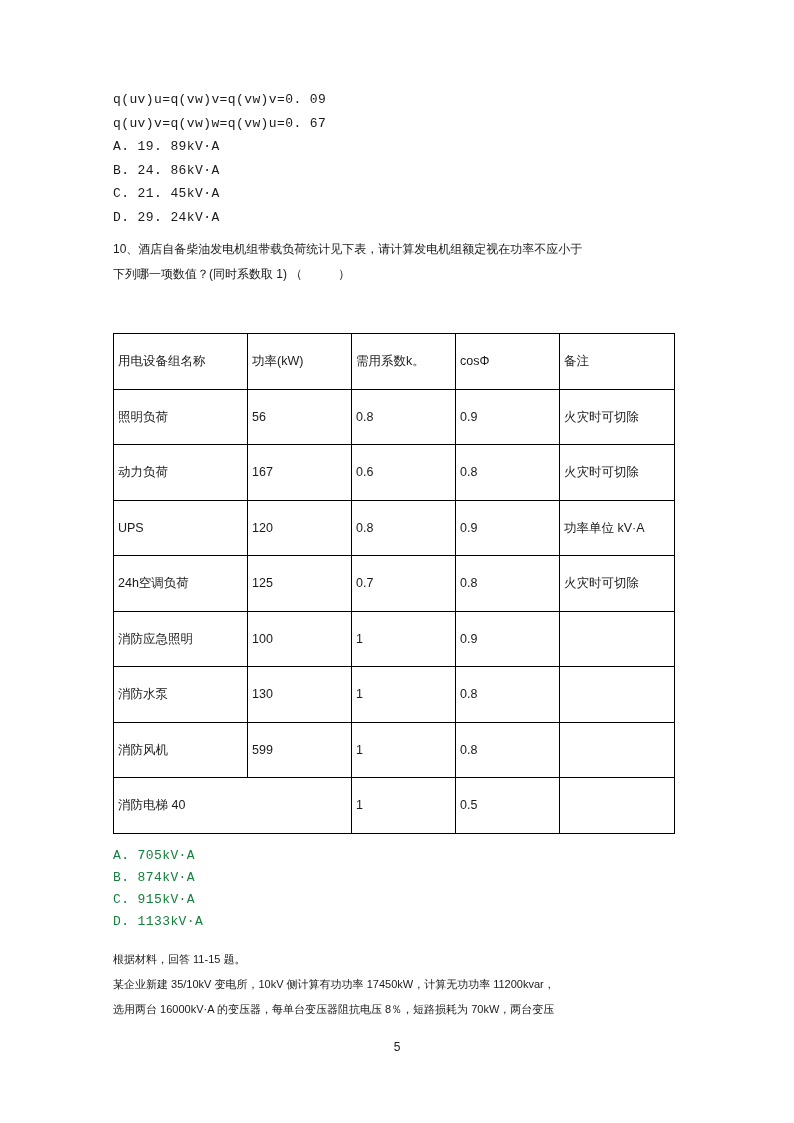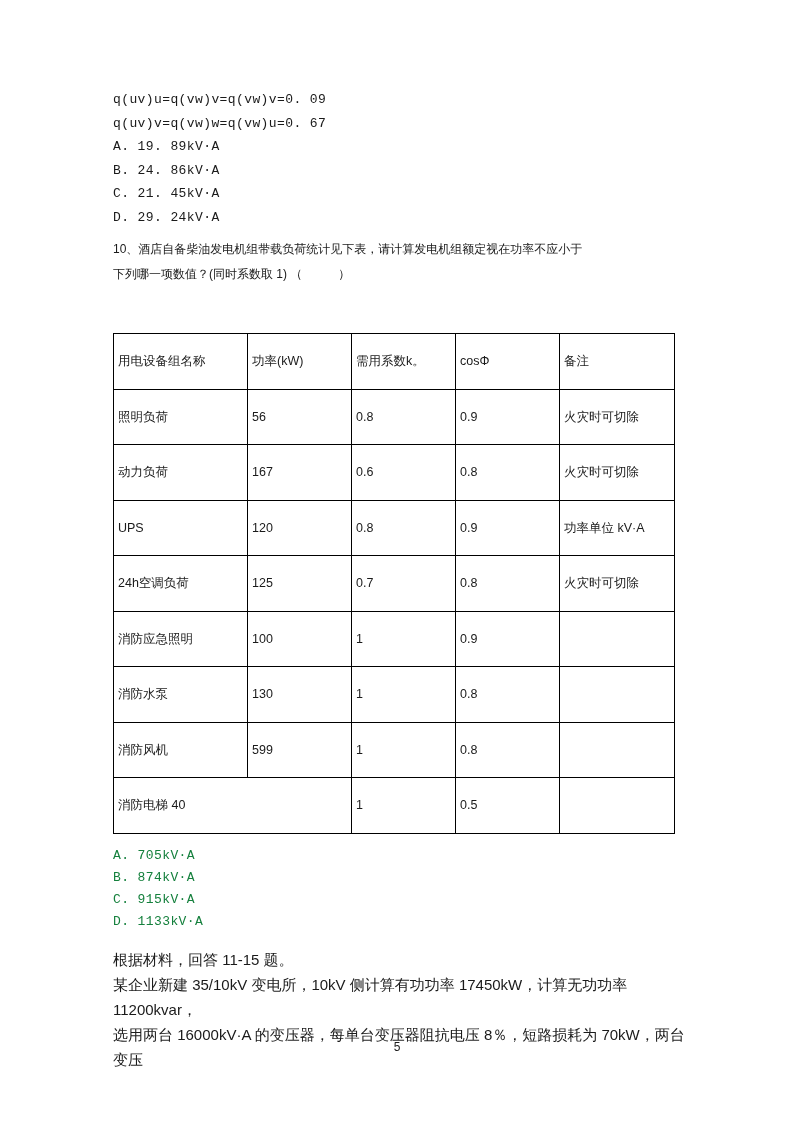--- a/index.html
+++ b/index.html
@@ -102,21 +102,21 @@
 
   
   .passage-block {
     position: absolute;
     left: 113px;
     top: 947px;
     width: 578px;
   }
   .passage-line {
     font-family: "Liberation Sans", "DejaVu Sans", sans-serif;
-    font-size: 15px;
+    font-size: 11px;
     line-height: 25px;
     color: #1a1a1a;
     white-space: pre-wrap;
   }
 
   
   .page-number {
     position: absolute;
     left: 0;
     top: 1040px;

